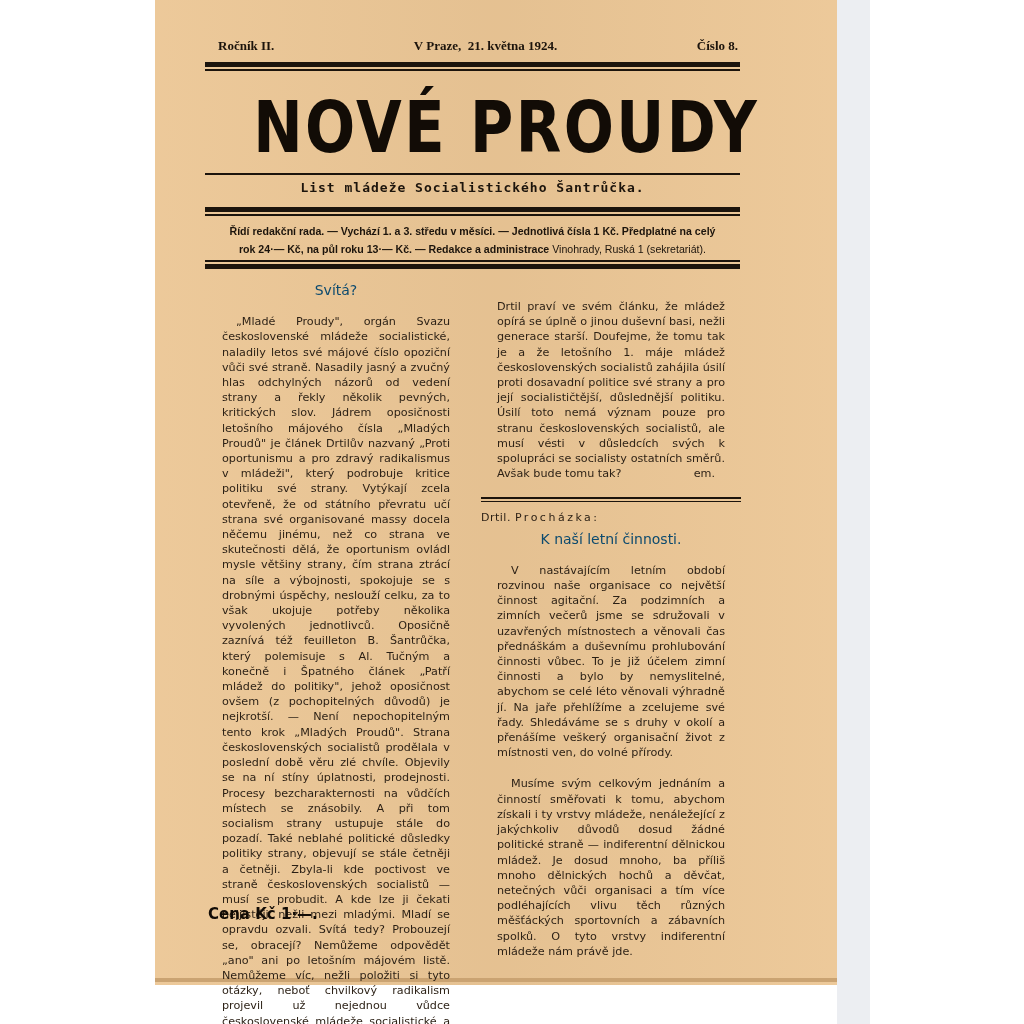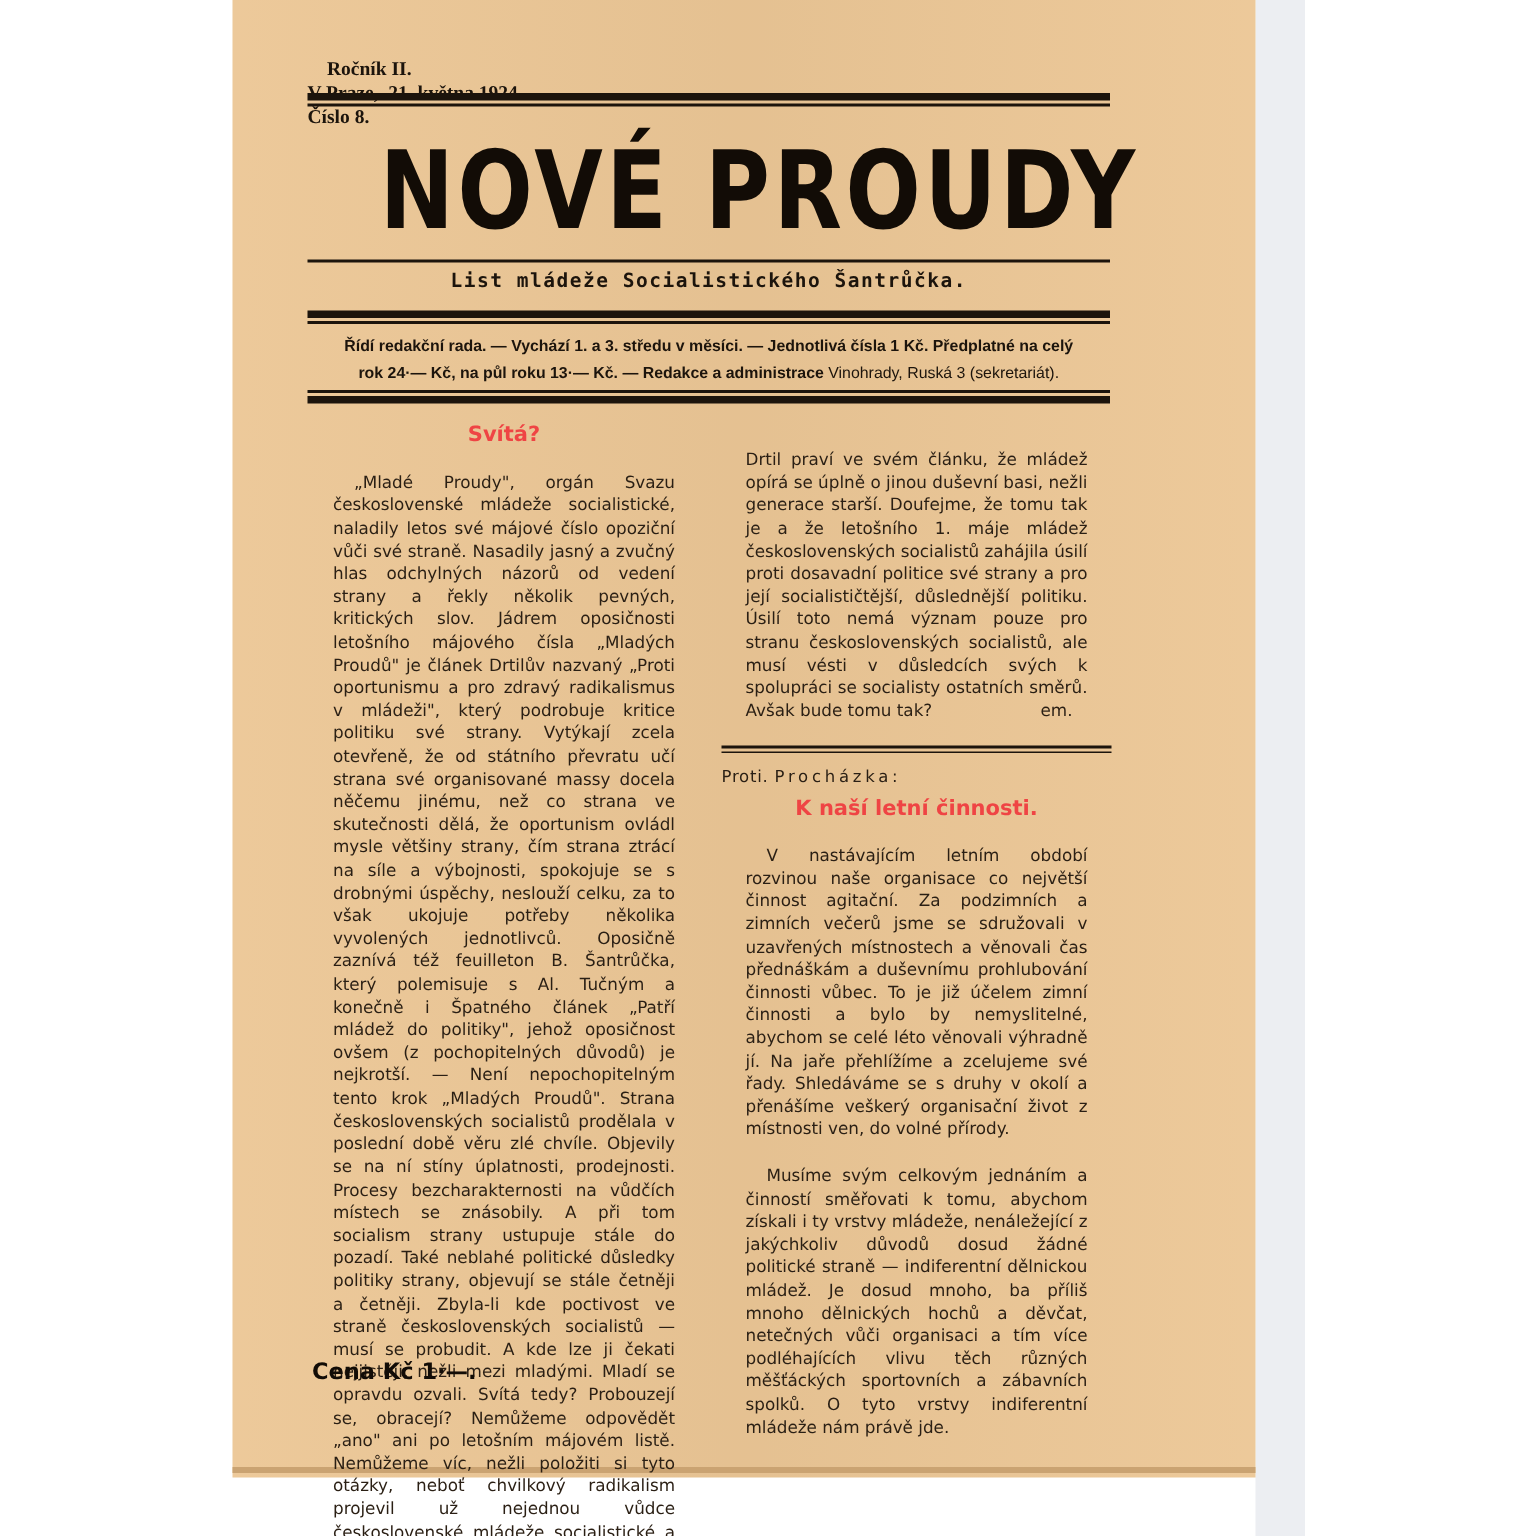--- a/index.html
+++ b/index.html
@@ -2,38 +2,38 @@
 <html><head>
 <meta charset="utf-8">
 <style>
   html, body { margin:0; padding:0; }
   body { width:1024px; height:1024px; background:#ffffff; position:relative; overflow:hidden; font-family:"DejaVu Serif", serif; }
   .gray-strip { position:absolute; left:837px; top:0; width:33px; height:1024px; background:#eceef2; }
   .paper { position:absolute; left:155px; top:0; width:682px; height:985px; background:#ecc796;
            background-image: linear-gradient(90deg, rgba(255,255,255,0.04), rgba(0,0,0,0.03) 50%, rgba(255,255,255,0.04)); }
   .paper-edge { position:absolute; left:155px; top:978px; width:682px; height:4px; background:#caa372; }
   .masthead-row { position:absolute; left:205px; top:38px; width:535px; display:flex; justify-content:space-between;
-                  font-family:"Liberation Serif", serif; font-weight:bold; font-size:13px; color:#1c140c;flex-direction:column; }
+                  font-family:"Liberation Serif", serif; font-weight:bold; font-size:13px; color:#1c140c; }
   .masthead-row .l { padding-left:13px; }
   .masthead-row .r { padding-right:2px; }
   .rule { position:absolute; left:205px; width:535px; background:#1c140c; }
   .title { position:absolute; left:205px; top:84px; width:535px; text-align:center;
            font-family:"DejaVu Sans", sans-serif; font-weight:bold; font-size:72px; line-height:86px;
            color:#120c06; letter-spacing:3px; transform:scaleX(0.82); transform-origin:center; white-space:nowrap; }
   .subtitle { position:absolute; left:205px; top:180px; width:535px; text-align:center;
               font-family:"DejaVu Sans Mono", monospace; font-weight:bold; font-size:13px; letter-spacing:1px; color:#1c140c; }
   .info { position:absolute; left:205px; top:222px; width:535px; text-align:center;
           font-family:"Liberation Sans", sans-serif; font-size:10.6px; line-height:18px; color:#1c140c; font-weight:bold; }
   .info .light { font-weight:normal; }
   .col { position:absolute; font-family:"DejaVu Sans", sans-serif; font-size:11.2px; line-height:15.2px; color:#2a1f14;
          text-align:justify; }
   .col p { margin:16px; text-indent:14px; }
   .col1 { left:206px; top:283px; width:260px; }
   .col2 { left:481px; top:283px; width:260px; }
-  .art-title { font-family:"DejaVu Sans", sans-serif; font-weight:bold; font-size:14px; color:#ef4444; text-align:center; margin:0 0 2px 0; }
+  .art-title { font-family:"DejaVu Sans", sans-serif; font-weight:normal; font-size:14px; color:#0c4a6e; text-align:center; margin:0 0 2px 0; }
   .byline { font-family:"DejaVu Sans", sans-serif; font-size:11px; letter-spacing:0.5px; color:#2a1f14; margin:8px 0 6px 0; text-align:left; }
   .byline .spaced { letter-spacing:2.5px; }
   .sig { display:inline-block; float:right; margin-right:10px; }
   .col-rule { height:2px; background:#1c140c; margin-top:5px; }
   .col-rule2 { height:1px; background:#1c140c; margin-top:2px; }
   .price { position:absolute; left:208px; top:905px; font-family:"DejaVu Sans", sans-serif; font-weight:bold; font-size:15px; color:#120c06;text-align:right; }
 </style>
 </head>
 <body>
 
@@ -55,38 +55,38 @@
 <div class="rule" style="top:173px;height:1.5px;"></div>
 
 <div class="subtitle">List mládeže Socialistického Šantrůčka.</div>
 
 <div class="rule" style="top:207px;height:5px;"></div>
 <div class="rule" style="top:214px;height:1.5px;"></div>
 
 <div class="info">
   <div>Řídí redakční rada. — Vychází 1. a 3. středu v měsíci. — Jednotlivá čísla 1 Kč. Předplatné na celý</div>
   <div>
-    <span>rok 24·— Kč, na půl roku 13·— Kč. — Redakce a administrace</span><span class="light"> Vinohrady, Ruská 3 (sekretariát).</span>
+    <span>rok 24·— Kč, na půl roku 13·— Kč. — Redakce a administrace</span><span class="light"> Vinohrady, Ruská 1 (sekretariát).</span>
   </div>
 </div>
 
 <div class="rule" style="top:260px;height:1.5px;"></div>
 <div class="rule" style="top:264px;height:5px;"></div>
 
 <div class="col col1">
   <div class="art-title">Svítá?</div>
   <p>„Mladé Proudy", orgán Svazu československé mládeže socialistické, naladily letos své májové číslo opoziční vůči své straně. Nasadily jasný a zvučný hlas odchylných názorů od vedení strany a řekly několik pevných, kritických slov. Jádrem oposičnosti letošního májového čísla „Mladých Proudů" je článek Drtilův nazvaný „Proti oportunismu a pro zdravý radikalismus v mládeži", který podrobuje kritice politiku své strany. Vytýkají zcela otevřeně, že od státního převratu učí strana své organisované massy docela něčemu jinému, než co strana ve skutečnosti dělá, že oportunism ovládl mysle většiny strany, čím strana ztrácí na síle a výbojnosti, spokojuje se s drobnými úspěchy, neslouží celku, za to však ukojuje potřeby několika vyvolených jednotlivců. Oposičně zaznívá též feuilleton B. Šantrůčka, který polemisuje s Al. Tučným a konečně i Špatného článek „Patří mládež do politiky", jehož oposičnost ovšem (z pochopitelných důvodů) je nejkrotší. — Není nepochopitelným tento krok „Mladých Proudů". Strana československých socialistů prodělala v poslední době věru zlé chvíle. Objevily se na ní stíny úplatnosti, prodejnosti. Procesy bezcharakternosti na vůdčích místech se znásobily. A při tom socialism strany ustupuje stále do pozadí. Také neblahé politické důsledky politiky strany, objevují se stále četněji a četněji. Zbyla-li kde poctivost ve straně československých socialistů — musí se probudit. A kde lze ji čekati nejjistěji, nežli mezi mladými. Mladí se opravdu ozvali. Svítá tedy? Probouzejí se, obracejí? Nemůžeme odpovědět „ano" ani po letošním májovém listě. Nemůžeme víc, nežli položiti si tyto otázky, neboť chvilkový radikalism projevil už nejednou vůdce československé mládeže socialistické a „Mladé Proudy" rovněž. Je to tentokráte víc nežli známý lžiradikalism. Přáli bychom si, aby tomu tak bylo. A</p>
 </div>
 
 <div class="col col2">
   <p style="text-indent:0;"><span>Drtil praví ve svém článku, že mládež opírá se úplně o jinou duševní basi, nežli generace starší. Doufejme, že tomu tak je a že letošního 1. máje mládež československých socialistů zahájila úsilí proti dosavadní politice své strany a pro její socialističtější, důslednější politiku. Úsilí toto nemá význam pouze pro stranu československých socialistů, ale musí vésti v důsledcích svých k spolupráci se socialisty ostatních směrů. Avšak bude tomu tak?</span> <span class="sig">em.</span></p>
   <div class="col-rule"></div>
   <div class="col-rule2"></div>
   <div class="byline">
-    <span>Proti.</span>
+    <span>Drtil.</span>
     <span class="spaced">Procházka:</span>
   </div>
   <div class="art-title">K naší letní činnosti.</div>
   <p>V nastávajícím letním období rozvinou naše organisace co největší činnost agitační. Za podzimních a zimních večerů jsme se sdružovali v uzavřených místnostech a věnovali čas přednáškám a duševnímu prohlubování činnosti vůbec. To je již účelem zimní činnosti a bylo by nemyslitelné, abychom se celé léto věnovali výhradně jí. Na jaře přehlížíme a zcelujeme své řady. Shledáváme se s druhy v okolí a přenášíme veškerý organisační život z místnosti ven, do volné přírody.</p>
   <p>Musíme svým celkovým jednáním a činností směřovati k tomu, abychom získali i ty vrstvy mládeže, nenáležející z jakýchkoliv důvodů dosud žádné politické straně — indiferentní dělnickou mládež. Je dosud mnoho, ba příliš mnoho dělnických hochů a děvčat, netečných vůči organisaci a tím více podléhajících vlivu těch různých měšťáckých sportovních a zábavních spolků. O tyto vrstvy indiferentní mládeže nám právě jde.</p>
 </div>
 
 <div class="price">Cena Kč 1·—.</div>
 
 </body></html>

